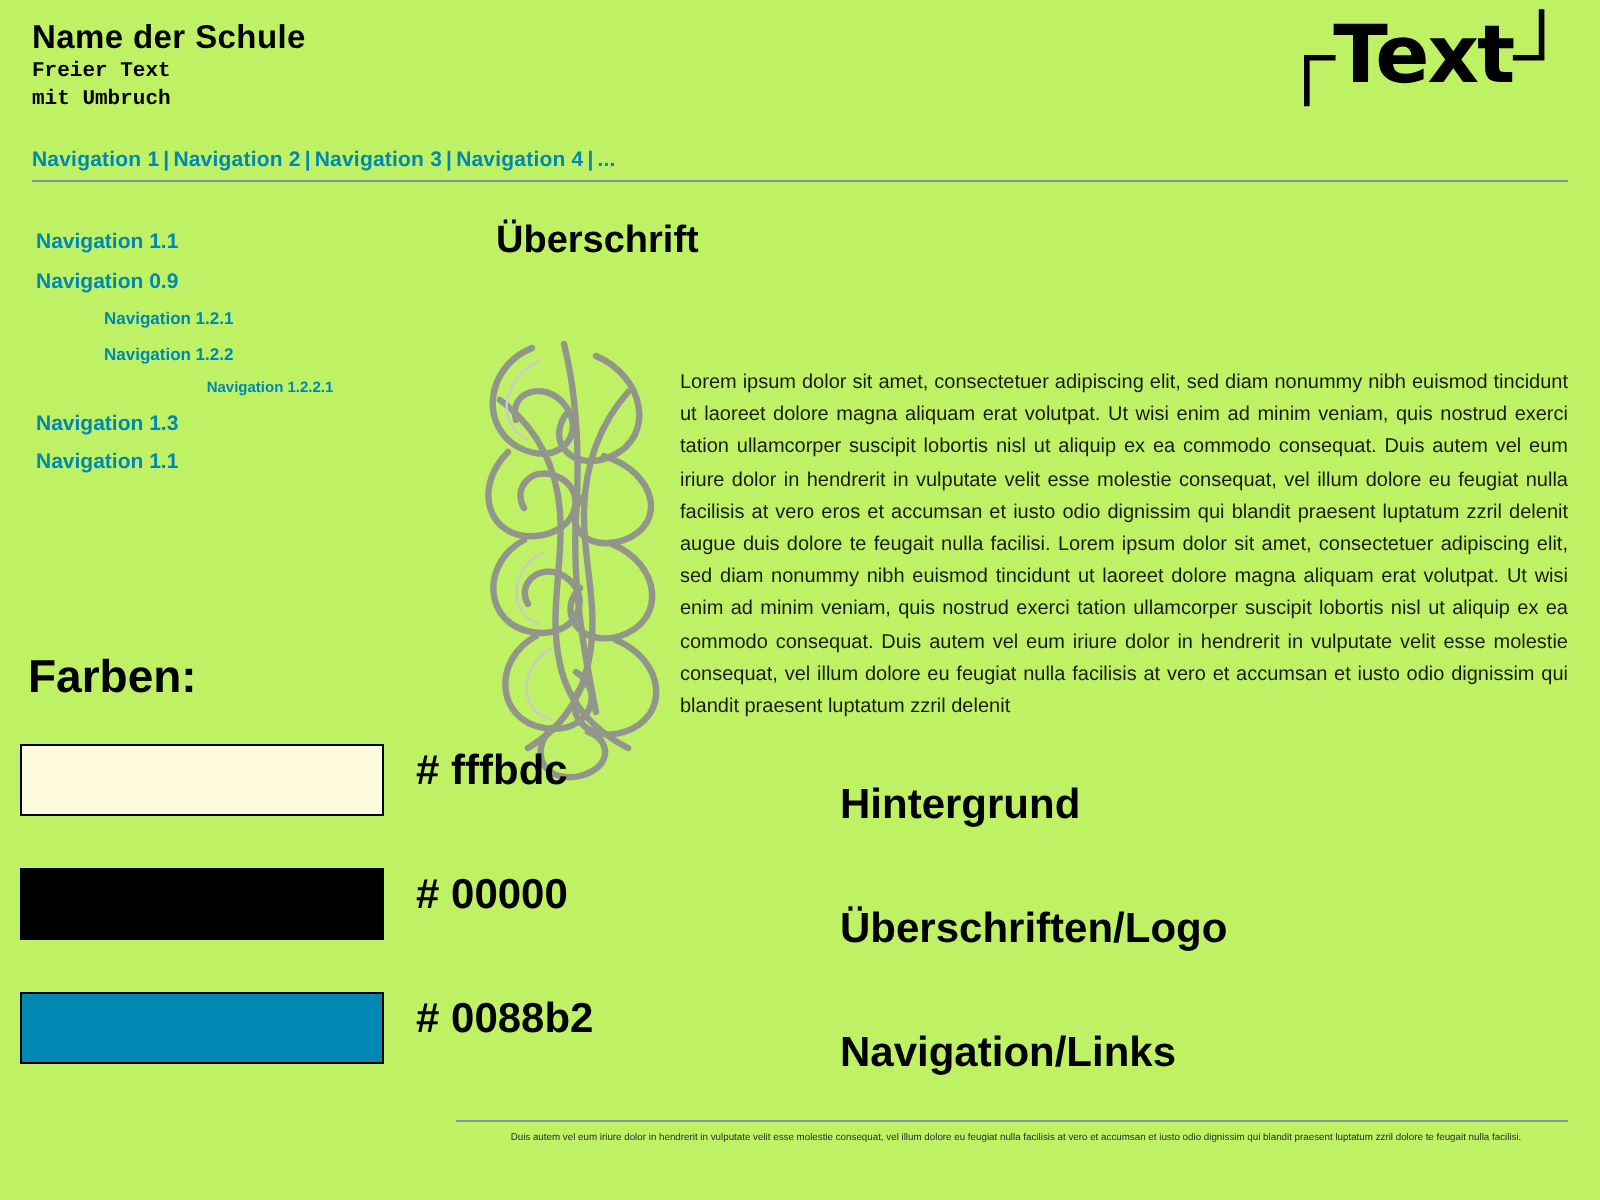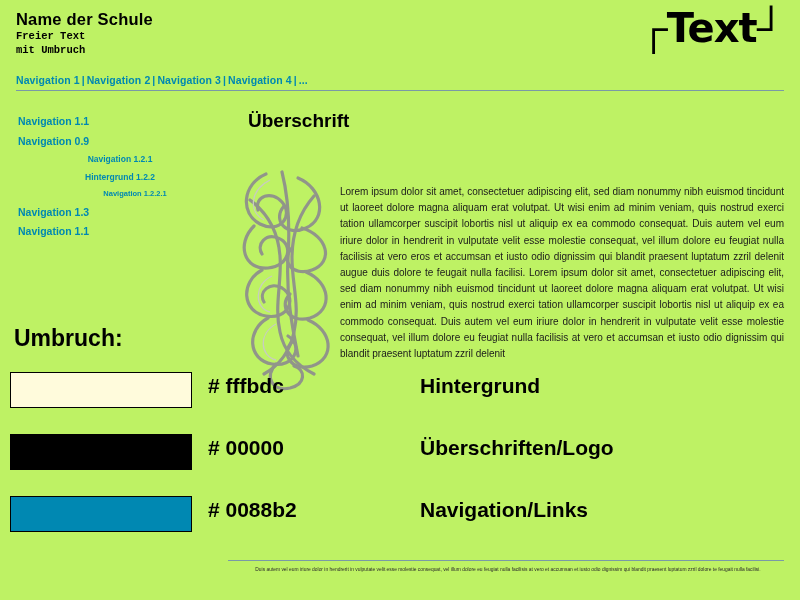--- a/index.html
+++ b/index.html
@@ -94,21 +94,21 @@
     width: 200px;
   }
   .side-item {
     font-size: 10.5px;
     font-weight: bold;
     color: #0088b2;
     line-height: 1.0;
     margin-bottom: 9px;
     white-space: nowrap;
   }
-  .lvl2 { font-size: 8.5px; margin-left: 4px; margin-bottom: 9px; text-align: center; }
+  .lvl2 { font-size: 8.5px; margin-left: 34px; margin-bottom: 9px; }
   .lvl3 { font-size: 7.5px; margin-left: 34px; margin-bottom: 9px; text-align: center; }
 
   
   .content {
     position: absolute;
     left: 236px;
     top: 110px;
     width: 548px;
   }
   .heading {
@@ -174,21 +174,21 @@
     left: 198px;
     top: 2px;
     font-size: 21px;
     font-weight: bold;
     color: #000;
     white-space: nowrap;
   }
   .colorname {
     position: absolute;
     left: 410px;
-    top: 2px;
+    top: 19px;
     font-size: 21px;
     font-weight: bold;
     color: #000;
     white-space: nowrap;
   }
 
   
   .rule-bottom { top: 560px; left: 228px; width: 556px; }
   .footer {
     position: absolute;
@@ -218,21 +218,21 @@
 
   <div class="navbar">
     <span>Navigation 1</span><span class="sep">|</span><span>Navigation 2</span><span class="sep">|</span><span>Navigation 3</span><span class="sep">|</span><span>Navigation 4</span><span class="sep">|</span><span>...</span>
   </div>
   <div class="rule rule-top"></div>
 
   <div class="sidebar">
     <div class="side-item">Navigation 1.1</div>
     <div class="side-item">Navigation 0.9</div>
     <div class="side-item lvl2">Navigation 1.2.1</div>
-    <div class="side-item lvl2">Hintergrund 1.2.2</div>
+    <div class="side-item lvl2">Navigation 1.2.2</div>
     <div class="side-item lvl3">Navigation 1.2.2.1</div>
     <div class="side-item">Navigation 1.3</div>
     <div class="side-item">Navigation 1.1</div>
   </div>
 
   <div class="content">
     <div class="heading">Überschrift</div>
     <div class="body-wrap">
 
       <svg class="ornament" viewBox="0 0 110 230">
@@ -254,21 +254,21 @@
           <path d="M34 14 C14 24 12 46 28 54"></path>
           <path d="M36 110 C18 118 18 142 34 146"></path>
           <path d="M40 158 C22 168 24 190 40 194"></path>
         </g>
       </svg>
 
       <div class="bodytext">Lorem ipsum dolor sit amet, consectetuer adipiscing elit, sed diam nonummy nibh euismod tincidunt ut laoreet dolore magna aliquam erat volutpat. Ut wisi enim ad minim veniam, quis nostrud exerci tation ullamcorper suscipit lobortis nisl ut aliquip ex ea commodo consequat. Duis autem vel eum iriure dolor in hendrerit in vulputate velit esse molestie consequat, vel illum dolore eu feugiat nulla facilisis at vero eros et accumsan et iusto odio dignissim qui blandit praesent luptatum zzril delenit augue duis dolore te feugait nulla facilisi. Lorem ipsum dolor sit amet, consectetuer adipiscing elit, sed diam nonummy nibh euismod tincidunt ut laoreet dolore magna aliquam erat volutpat. Ut wisi enim ad minim veniam, quis nostrud exerci tation ullamcorper suscipit lobortis nisl ut aliquip ex ea commodo consequat. Duis autem vel eum iriure dolor in hendrerit in vulputate velit esse molestie consequat, vel illum dolore eu feugiat nulla facilisis at vero et accumsan et iusto odio dignissim qui blandit praesent luptatum zzril delenit</div>
     </div>
   </div>
 
-  <div class="farben-title">Umbruch:</div>
+  <div class="farben-title">Farben:</div>
 
   <div class="color-rows">
     <div class="color-row">
       <div class="swatch" style="background:#fffbdc"></div>
       <div class="hexcode"># fffbdc</div>
       <div class="colorname">Hintergrund</div>
     </div>
     <div class="color-row">
       <div class="swatch" style="background:#000000"></div>
       <div class="hexcode"># 00000</div>

